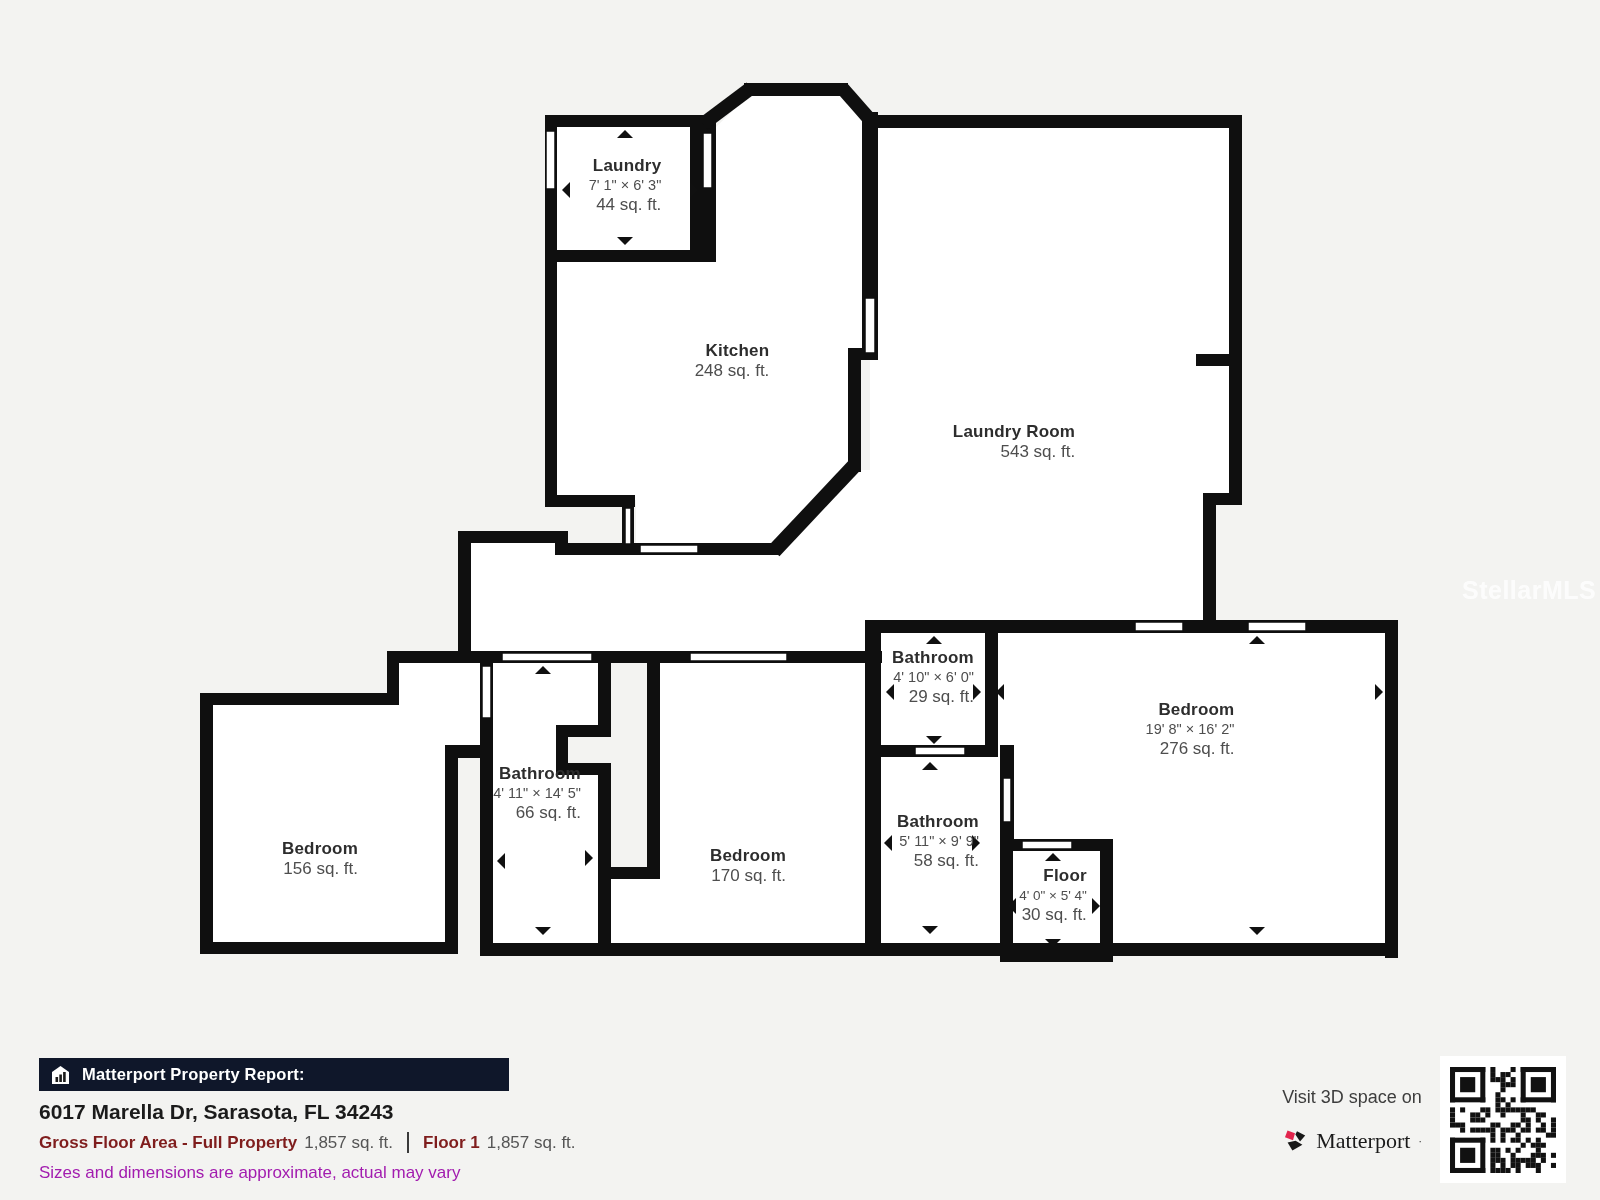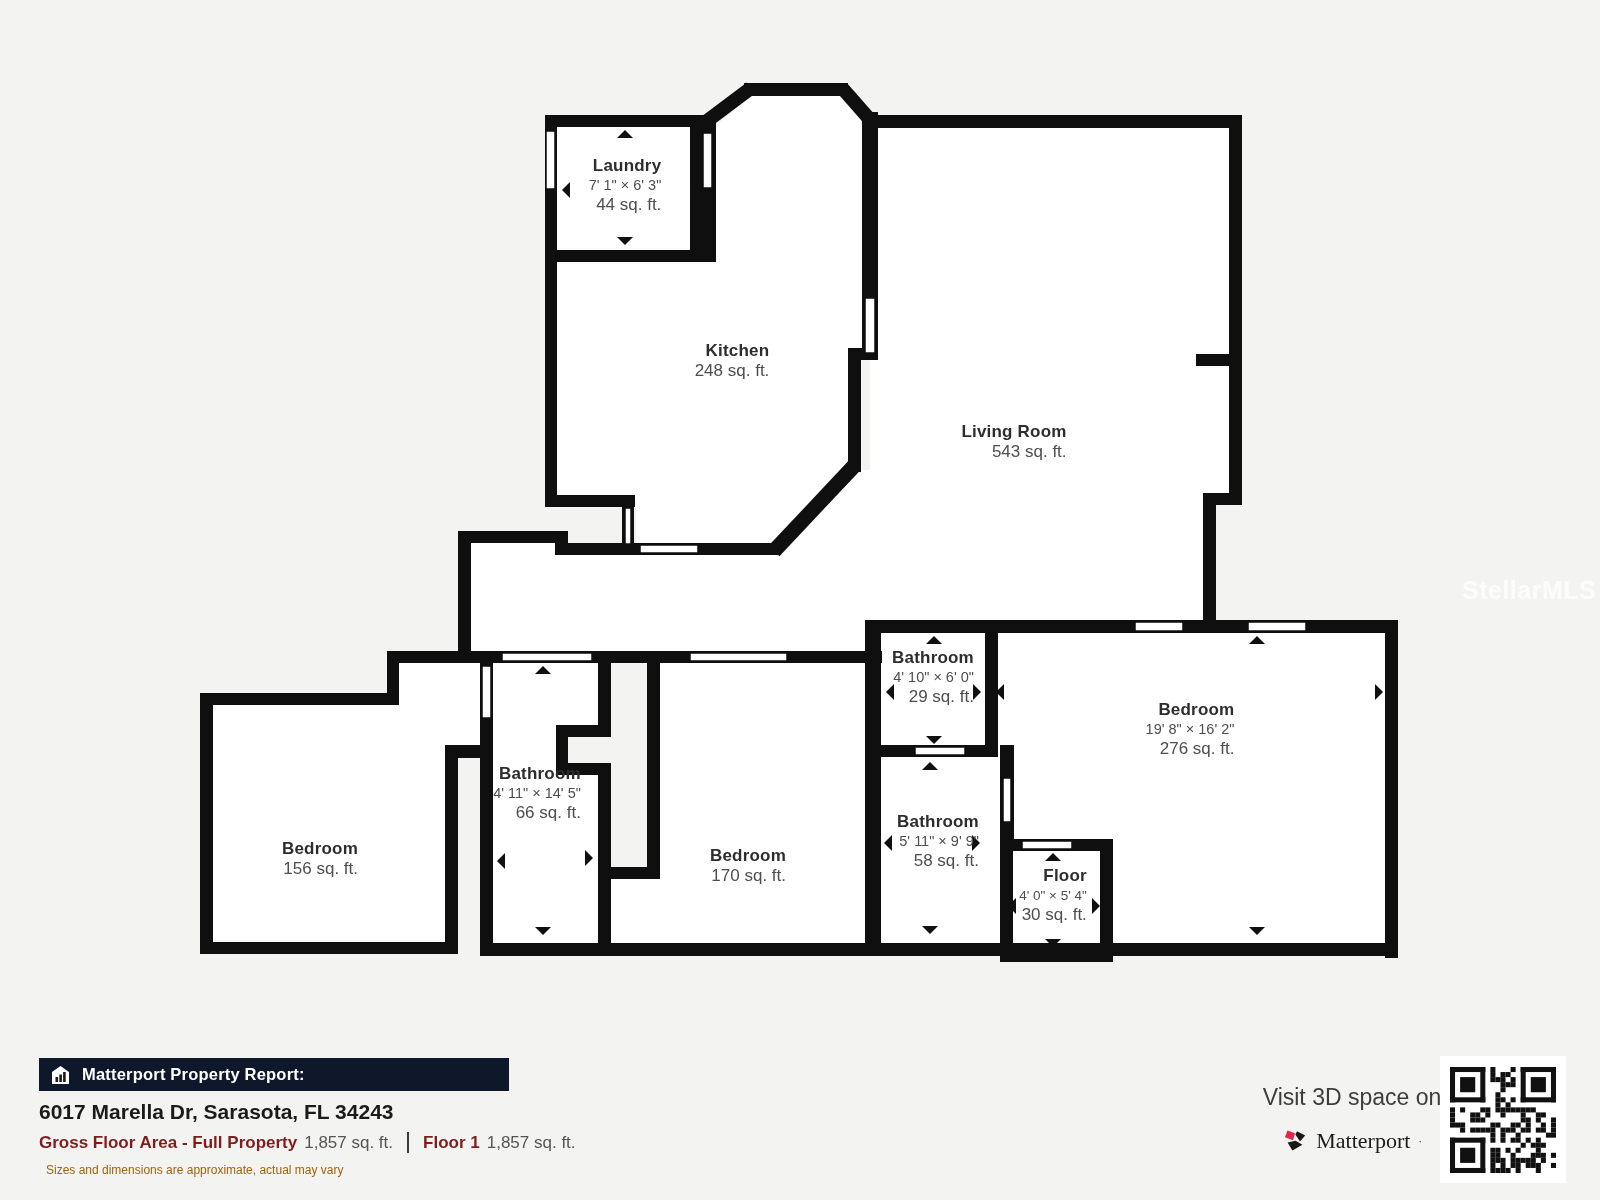--- a/index.html
+++ b/index.html
@@ -12,23 +12,23 @@
   .room-label .rdims{font-size:14.5px;line-height:19px;color:#4e4e4e;}
   .room-label .rarea{font-size:17px;line-height:19px;color:#4e4e4e;}
   .room-label.small .rdims{font-size:13.5px;}
   .watermark{position:absolute;left:1462px;top:576px;font-size:25px;color:#ffffff;opacity:.82;letter-spacing:.5px;font-weight:bold;}
   .report-bar{position:absolute;left:39px;top:1058px;width:470px;height:33px;background:#0f172a;display:flex;align-items:center;gap:11px;padding-left:11px;box-sizing:border-box;}
   .report-bar .bar-text{color:#fff;font-size:16.5px;font-weight:bold;letter-spacing:.2px;}
   .address{position:absolute;left:39px;top:1100px;font-size:21px;font-weight:bold;color:#1b1b1b;}
   .stats{position:absolute;left:39px;top:1132px;font-size:17px;color:#555;display:flex;align-items:center;}
   .stats .b{font-weight:bold;color:#7f1d1d;margin-right:7px;}
   .stats .sep{display:inline-block;width:2px;height:21px;background:#3a3a3a;margin:0 14px;}
-  .disclaimer{position:absolute;left:46px;top:1163px;font-size:12px;color:#a16207;}
+  .disclaimer{position:absolute;left:39px;top:1163px;font-size:17px;color:#a21caf;}
   .visit{position:absolute;left:1252px;top:1086px;width:200px;text-align:center;}
-  .visit .visit-line{font-size:23px;color:#3d3d3d;line-height:22px;}
+  .visit .visit-line{font-size:18px;color:#3d3d3d;line-height:22px;}
   .visit .brand-row{margin-top:20px;display:flex;align-items:center;justify-content:center;gap:8px;}
   .visit .brand{font-family:"Liberation Serif","DejaVu Serif",serif;font-size:22px;color:#1a1a1a;}
   .visit .brand-mark{font-size:10px;vertical-align:8px;color:#1a1a1a;}
   .qr-box{position:absolute;left:1440px;top:1056px;width:126px;height:127px;background:#ffffff;display:flex;align-items:center;justify-content:center;}
 </style>
 </head>
 <body>
 
 <div class="stage">
 
@@ -153,21 +153,21 @@
     <div class="rname">Laundry</div>
     <div class="rdims">7' 1" × 6' 3"</div>
     <div class="rarea">44 sq. ft.</div>
   </div>
   <div class="room-label" style="left:732px;top:341px">
     <div class="rname">Kitchen</div>
     <div class="rdims"></div>
     <div class="rarea">248 sq. ft.</div>
   </div>
   <div class="room-label" style="left:1014px;top:422px">
-    <div class="rname">Living Room</div>
+    <div class="rname">Laundry Room</div>
     <div class="rdims"></div>
     <div class="rarea">543 sq. ft.</div>
   </div>
   <div class="room-label" style="left:537px;top:764px">
     <div class="rname">Bathroom</div>
     <div class="rdims">4' 11" × 14' 5"</div>
     <div class="rarea">66 sq. ft.</div>
   </div>
   <div class="room-label" style="left:320px;top:839px">
     <div class="rname">Bedroom</div>

